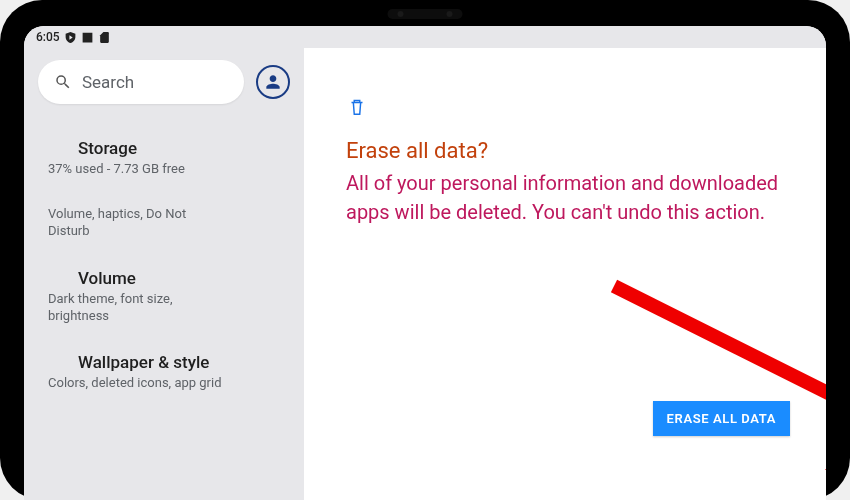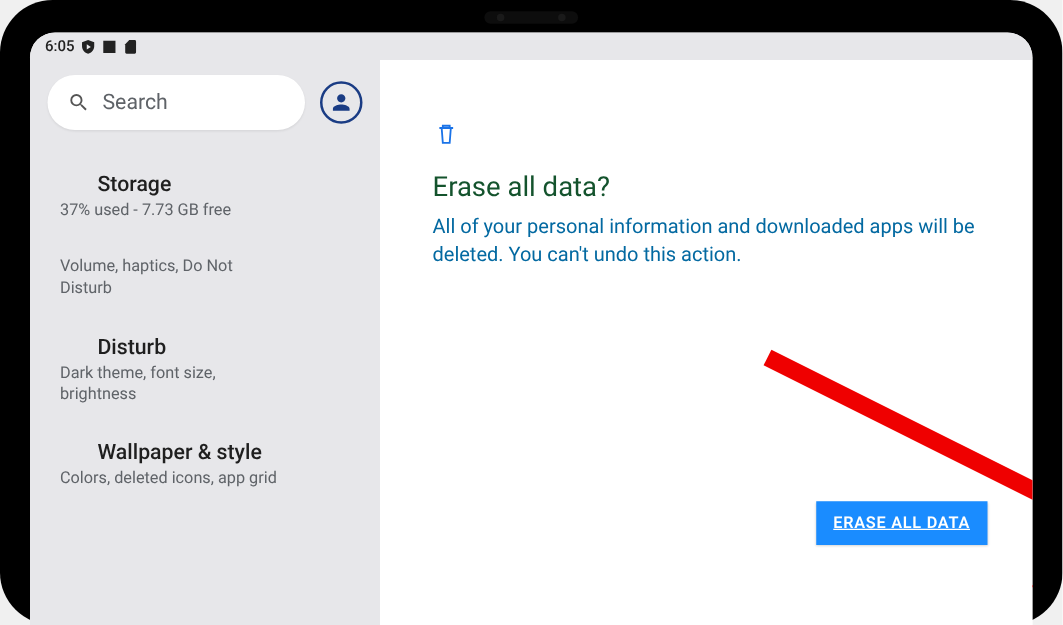--- a/index.html
+++ b/index.html
@@ -46,29 +46,28 @@
   }
   .avatar-ring svg { width:20px; height:20px; fill:#1a3c84; }
 
   .nav-item { padding:12px 6px 16px 10px; }
   .nav-title { font-size:17px; color:#1f1f1f; font-weight:500; margin-bottom:3px;margin-left:30px; }
   .nav-sub { font-size:13px; color:#5f6368; line-height:1.3; max-width:180px; }
 
   .main-panel { flex:1; background:#fff; padding:48px 42px 0 42px; position:relative; }
   .trash-icon { color:#1a73e8; margin-bottom:16px; }
   .trash-icon svg { width:22px; height:22px; stroke:#1a73e8; fill:none; stroke-width:1.6; }
-  .main-title { font-size:22px; color:#14532d; font-weight:400; margin-bottom:6px; }
-  .main-desc { font-size:16px; color:#0369a1; line-height:1.45; max-width:440px; }
+  .main-title { font-size:22px; color:#c2410c; font-weight:400; margin-bottom:6px; }
+  .main-desc { font-size:20px; color:#be185d; line-height:1.45; max-width:440px; }
 
   .erase-btn {
     position:absolute; right:36px; bottom:64px;
     background:#1a8cff; color:#fff; border:none; padding:10px 14px;
     font-size:13px; font-weight:600; letter-spacing:0.6px; cursor:pointer;
     box-shadow:0 1px 2px rgba(0,0,0,0.2);
-    text-decoration:underline;
   }
 
   .arrow-annotation { position:absolute; left:300px; top:228px; width:380px; height:210px; pointer-events:none; }
 </style>
 </head>
 <body>
 
 <div class="device-frame">
   <div class="camera-notch"></div>
   <div class="screen">
@@ -110,21 +109,21 @@
         </div>
 
         <div class="nav-item">
           <div class="nav-title">Storage</div>
           <div class="nav-sub">37% used - 7.73 GB free</div>
         </div>
         <div class="nav-item">
           <div class="nav-sub">Volume, haptics, Do Not Disturb</div>
         </div>
         <div class="nav-item">
-          <div class="nav-title">Disturb</div>
+          <div class="nav-title">Volume</div>
           <div class="nav-sub">Dark theme, font size, brightness</div>
         </div>
         <div class="nav-item">
           <div class="nav-title">Wallpaper &amp; style</div>
           <div class="nav-sub">Colors, deleted icons, app grid</div>
         </div>
       </div>
 
       <div class="main-panel">
         <div class="trash-icon">

